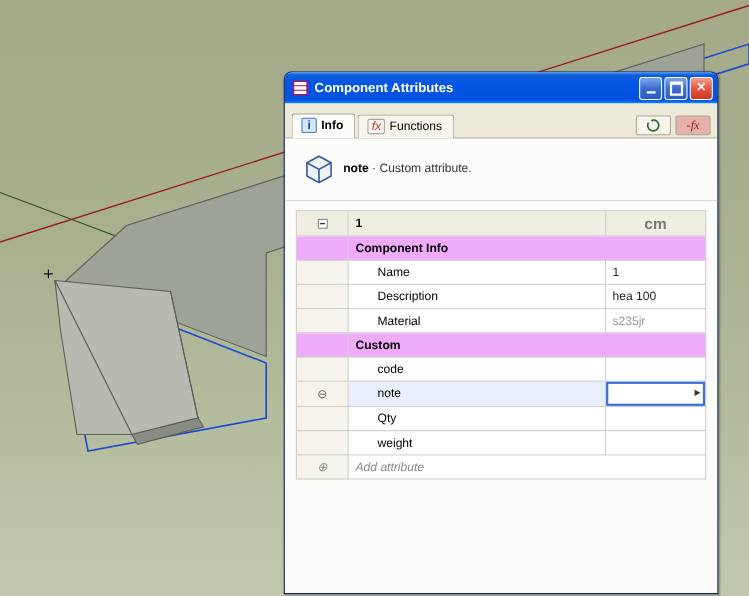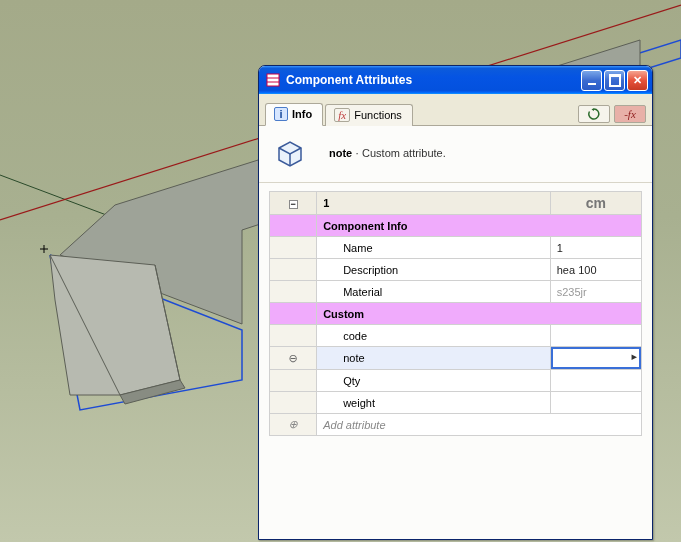--- a/index.html
+++ b/index.html
@@ -70,30 +70,30 @@
     background: #f6f4ec;
     border: 1px solid #aca899;
     border-bottom: none;
     border-radius: 3px 3px 0 0;
     position: relative; bottom: -1px;
     color: #000;
   }
   .tab.active { background: #fcfcfa; border-bottom: 1px solid #fcfcfa; font-weight: bold; }
   .tab .tab-icon { width: 14px; height: 14px; display:flex; align-items:center; justify-content:center; font-size:11px;}
   .tab-icon.info { background:#d6e6ff; border:1px solid #4a7bc9; color:#1a4a9c; border-radius:2px; font-weight:bold;}
-  .tab-icon.fx { color:#c04040; font-style:italic; font-family:Liberation Serif, serif; border:1px solid #aca899; border-radius:2px; width:16px;}
+  .tab-icon.fx { color:#c04040; font-style:italic; font-family:Liberation Sans, sans-serif; border:1px solid #aca899; border-radius:2px; width:16px;}
   .tabstrip-spacer { flex:1; }
   .tabstrip-btn {
     width: 32px; height: 18px; margin-left:2px; margin-bottom:2px;
     border:1px solid #aca899; background:#f6f4ec; border-radius:2px;
     display:flex;align-items:center;justify-content:center; font-size:11px;
   }
 
   .info-header {
-    display:flex; align-items:center; gap:22px;
+    display:flex; align-items:center; gap:5px;
     padding: 10px 14px 12px 14px;
     background:#fcfcfa;
     border-bottom: 1px solid #d8d5c8;
   }
   .cube-icon { width:34px; height:34px; }
   .info-header .attr-name { font-weight:bold; }
   .info-header .attr-desc { color:#333; }
 
   .grid-wrap {
     flex:1; padding: 8px 10px 8px 10px;

